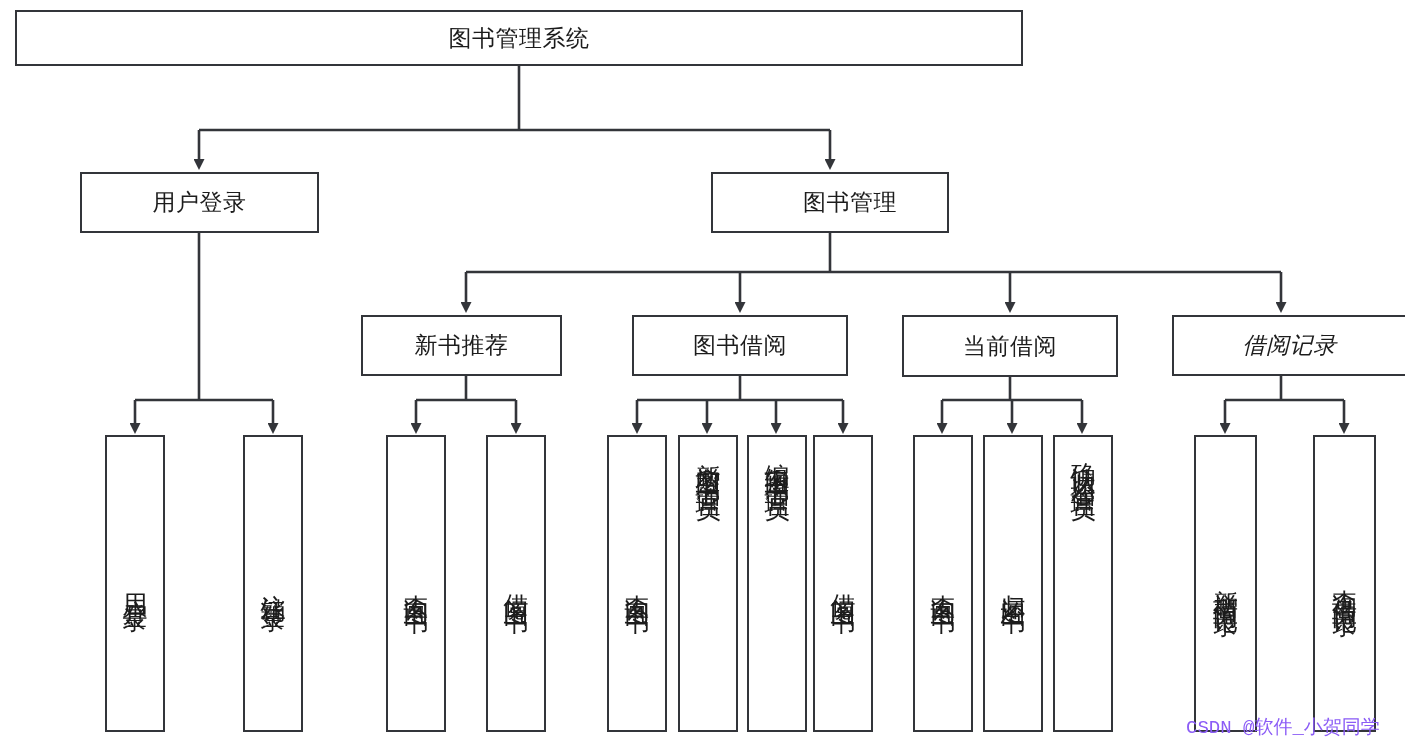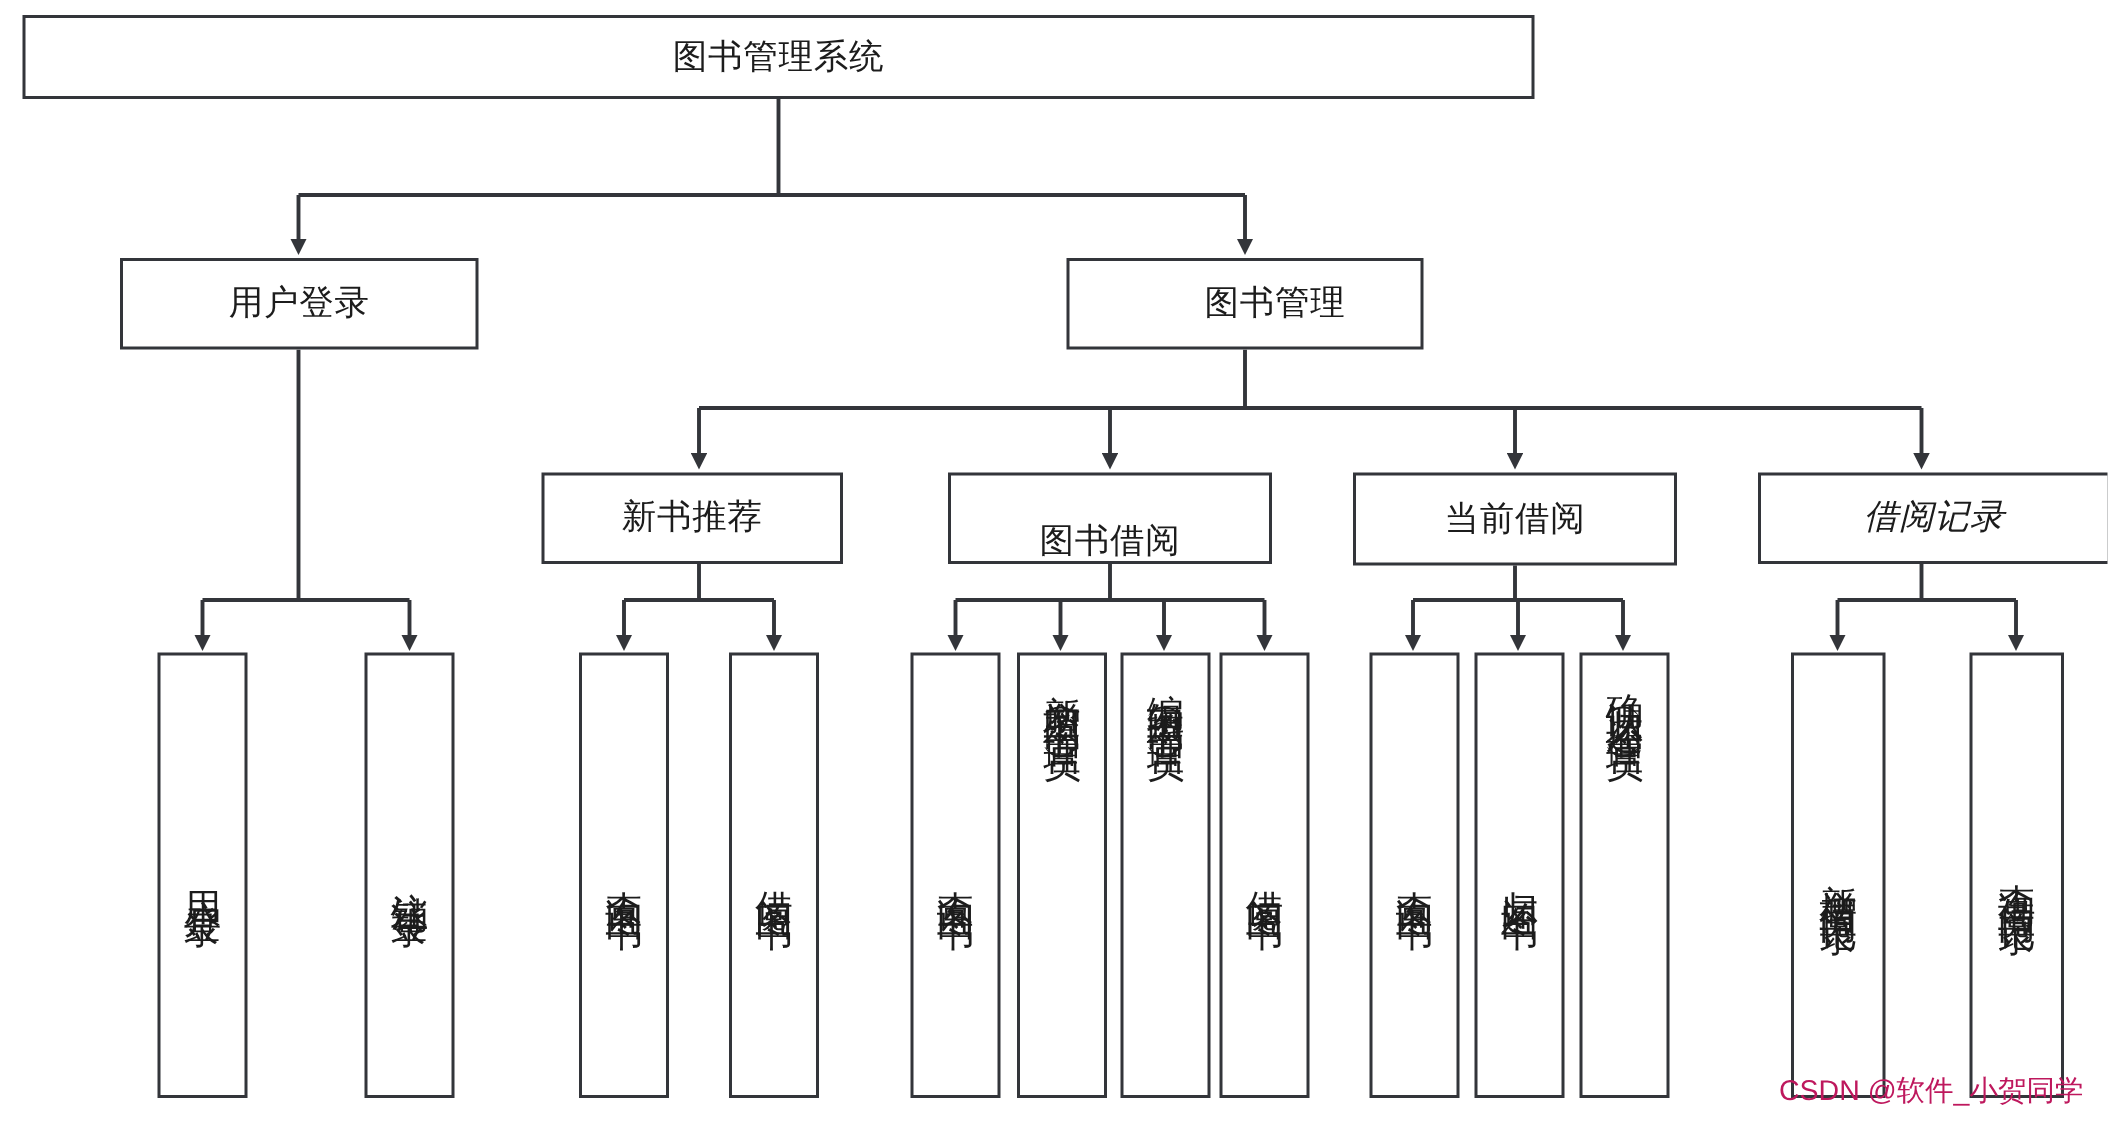--- a/index.html
+++ b/index.html
@@ -39,24 +39,24 @@
     line-height:1.0;
     letter-spacing:5px;
     white-space:nowrap;
     margin:0 auto;
   }
   .node.vert.vert-center{align-items:center;}
   #watermark{
     position:absolute;
     left:1186px;top:714px;
     font-size:19px;
-    color:#be185d;
+    color:#8b5cf6;
     z-index:9;
     white-space:nowrap;
-    font-family:Liberation Sans, sans-serif;
+    font-family:Liberation Mono, monospace;
   }
 </style>
 </head>
 <body>
 
 <div id="diagram-canvas">
 
   <svg class="svg-layer" viewBox="0 0 1405 747" xmlns="http://www.w3.org/2000/svg">
     <defs>
       <marker id="arrowhead" markerWidth="11" markerHeight="11" refX="1" refY="5.5" orient="auto" markerUnits="userSpaceOnUse">
@@ -114,21 +114,21 @@
   <div class="node horiz" style="left:80px;top:172px;width:239px;height:61px;">
     <span class="node-label">用户登录</span>
   </div>
   <div class="node horiz" style="left:711px;top:172px;width:238px;height:61px;padding-left:40px;">
     <span class="node-label">图书管理</span>
   </div>
 
   <div class="node horiz" style="left:361px;top:315px;width:201px;height:61px;">
     <span class="node-label">新书推荐</span>
   </div>
-  <div class="node horiz" style="left:632px;top:315px;width:216px;height:61px;align-items:flex-end;">
+  <div class="node horiz" style="left:632px;top:315px;width:216px;height:61px;">
     <span class="node-label">图书借阅</span>
   </div>
   <div class="node horiz" style="left:902px;top:315px;width:216px;height:62px;">
     <span class="node-label">当前借阅</span>
   </div>
   <div class="node horiz" style="left:1172px;top:315px;width:235px;height:61px;font-style:italic;">
     <span class="node-label">借阅记录</span>
   </div>
 
   <div class="node vert vert-center" style="left:105px;top:435px;width:60px;height:297px;">

